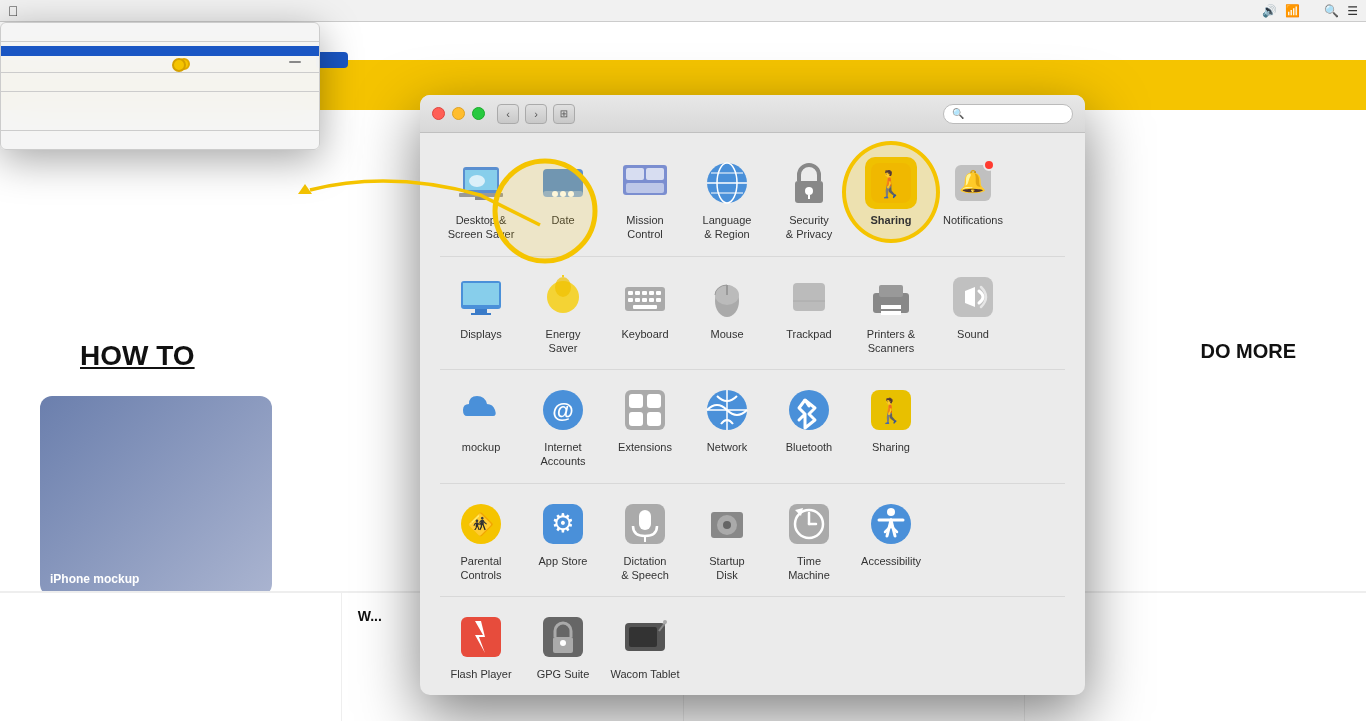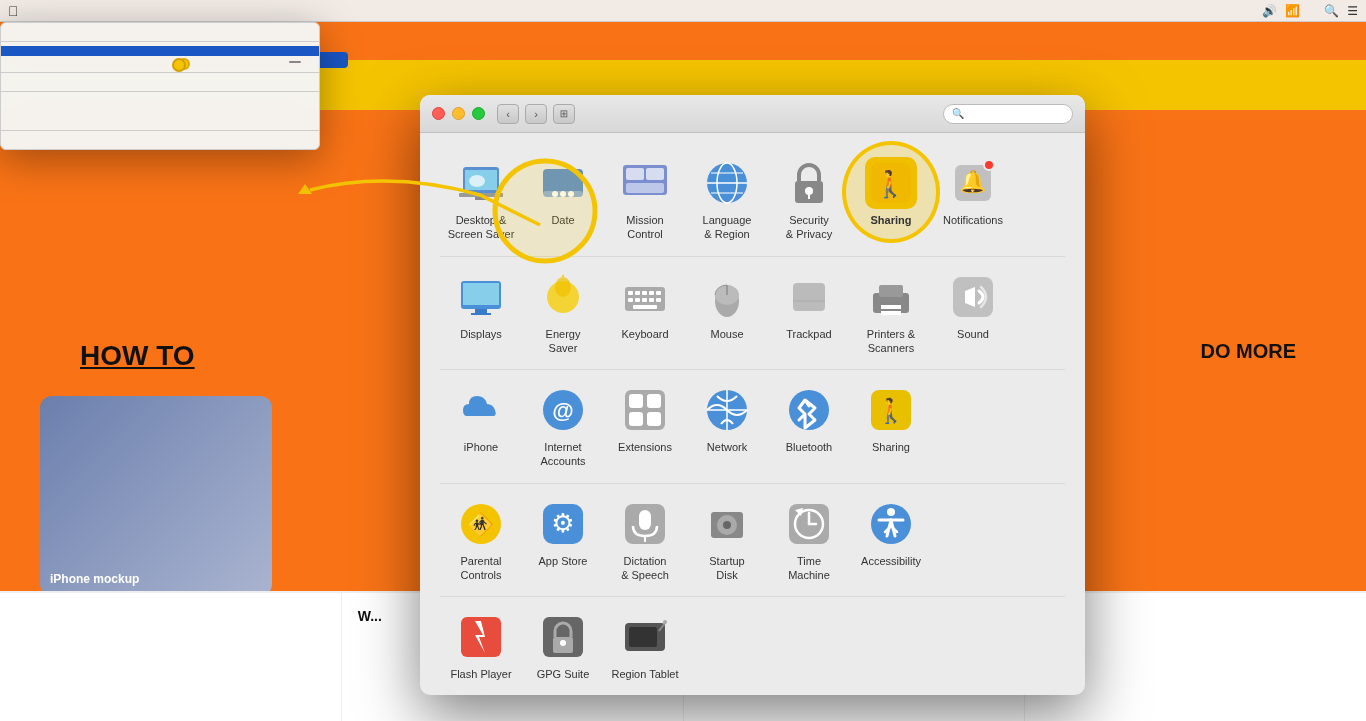--- a/index.html
+++ b/index.html
@@ -9,21 +9,21 @@
       overflow: hidden;
       font-family: -apple-system, BlinkMacSystemFont, 'Helvetica Neue', Arial, sans-serif;
       background: #c8c8c8;
       position: relative;
     }
 
     
     .browser-bg {
       position: absolute;
       top: 0; left: 0; right: 0; bottom: 0;
-      background: #f97316;
+      background: #ffffff;
     }
 
     
     .menubar {
       position: absolute;
       top: 0; left: 0; right: 0;
       height: 22px;
       background: rgba(240,240,240,0.95);
       backdrop-filter: blur(10px);
       display: flex;
@@ -558,21 +558,21 @@
     </div>
 
     <div class="icons-row">
 
       <div class="pref-icon">
         <div class="icon-img">
           <svg width="48" height="48" viewBox="0 0 48 48">
             <path d="M10 30 Q6 30 6 24 Q6 18 12 18 Q12 10 20 10 Q28 10 30 18 Q36 18 38 24 Q40 30 36 30 Z" fill="#4a90d9"></path>
           </svg>
         </div>
-        <div class="icon-label">iPhone</div>
+        <div class="icon-label">mockup</div>
       </div>
 
       <div class="pref-icon">
         <div class="icon-img">
           <svg width="48" height="48" viewBox="0 0 48 48">
             <circle cx="24" cy="24" r="20" fill="#4a90d9"></circle>
             <text x="24" y="32" text-anchor="middle" font-size="22" font-weight="bold" fill="white">@</text>
           </svg>
         </div>
         <div class="icon-label">Internet<br>Accounts</div>
@@ -729,21 +729,21 @@
 
       <div class="pref-icon">
         <div class="icon-img">
           <svg width="48" height="48" viewBox="0 0 48 48">
             <rect x="4" y="10" width="40" height="28" rx="4" fill="#555"></rect>
             <rect x="8" y="14" width="28" height="20" rx="2" fill="#333"></rect>
             <line x1="38" y1="18" x2="44" y2="10" stroke="#888" stroke-width="2"></line>
             <circle cx="44" cy="9" r="2" fill="#aaa"></circle>
           </svg>
         </div>
-        <div class="icon-label">Region Tablet</div>
+        <div class="icon-label">Wacom Tablet</div>
       </div>
     </div>
 
   </div>
 </div>
 
 <svg style="position:absolute; top:156px; left:490px; z-index:550; pointer-events:none;" width="110" height="110" viewBox="0 0 110 110">
   <circle cx="55" cy="55" r="50" fill="rgba(245,196,0,0.15)" stroke="#f5c400" stroke-width="5"></circle>
 </svg>
 

